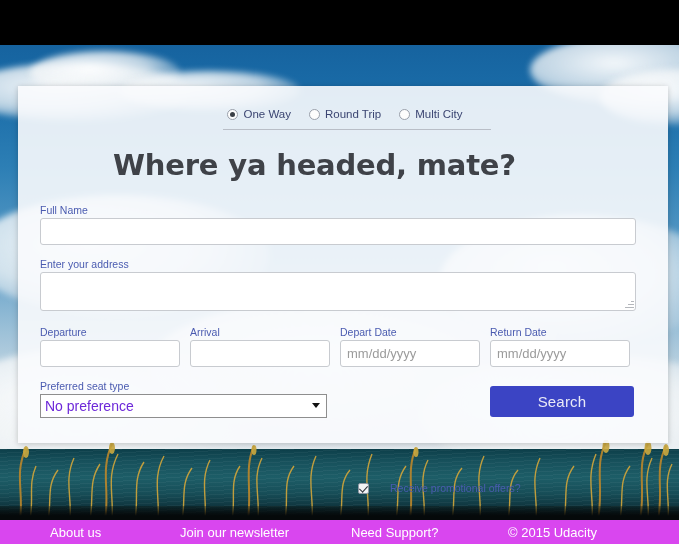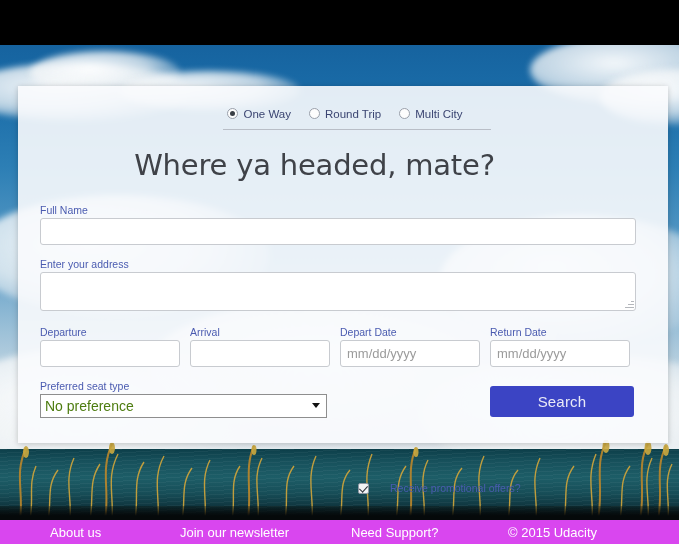--- a/index.html
+++ b/index.html
@@ -131,21 +131,21 @@
 
   #triptype {
     position: absolute; left: 187px; top: 22px;
     width: 280px;
     display: flex;
     justify-content: center;
     gap: 18px;
     align-items: center;
   }
   .radio-opt {
-    display: flex; gap: 5px;
+    display: flex; align-items: center; gap: 5px;
     cursor: default;
   }
   .radio-mark {
     width: 11px; height: 11px;
     border-radius: 50%;
     border: 1px solid #9aa0ab;
     background: #fdfdfd;
     display: inline-block;
     position: relative;
     flex: none;
@@ -172,21 +172,21 @@
   }
 
   #heading {
     position: absolute;
     left: 0; top: 62px;
     width: 593px;
     text-align: center;
     font-size: 29px;
     color: #3f4248;
     font-family: "DejaVu Sans", sans-serif;
-    font-weight: 400;
+    font-weight: 700;
     letter-spacing: -0.2px;
   }
 
   .field-label {
     position: absolute;
     font-size: 10.5px;
     color: #4a5bb0;
     font-family: "Liberation Sans", sans-serif;
     white-space: nowrap;
   }
@@ -238,21 +238,21 @@
   
   .lbl-seat { left: 22px; top: 294px; }
   #seat-select {
     position: absolute;
     left: 22px; top: 308px;
     width: 287px; height: 24px;
     background: #ffffff;
     border: 1px solid #8e8e8e;
     border-radius: 0;
     font-size: 14px;
-    color: #4d7c0f;
+    color: #6d28d9;
     font-family: "Liberation Sans", sans-serif;
     padding: 0 18px 0 4px;
     line-height: 22px;
     -webkit-appearance: none;
     -moz-appearance: none;
     appearance: none;
     outline: none;
   }
   #seat-arrow {
     position: absolute;

